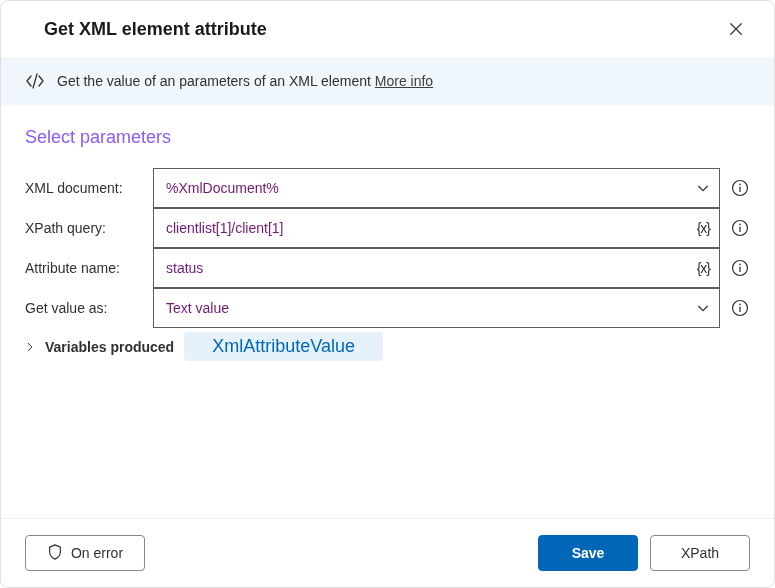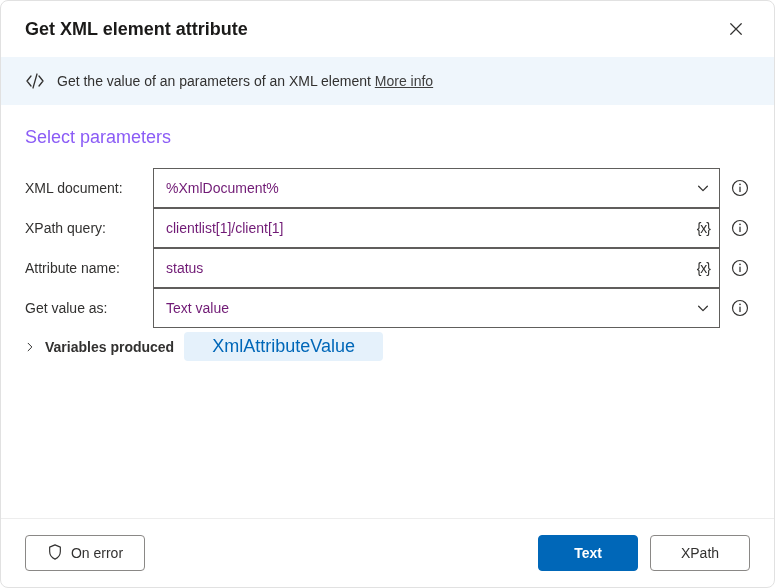--- a/index.html
+++ b/index.html
@@ -26,20 +26,21 @@
   .dialog-header {
     display: flex;
     align-items: center;
     justify-content: space-between;
     padding: 14px 24px 14px 24px;
   }
   .dialog-title {
     font-size: 18px;
     font-weight: 600;
     color: #1b1a19;
+    margin-left: 19px;
   }
   .close-btn {
     width: 28px;
     height: 28px;
     display: flex;
     align-items: center;
     justify-content: center;
     cursor: pointer;
     color: #323130;
   }
@@ -310,21 +311,21 @@
         <span class="shield-icon">
           <svg viewBox="0 0 16 18">
               <path d="M8 1 L14 3.5 V8.5 C14 12.5 11.5 15.5 8 17 C4.5 15.5 2 12.5 2 8.5 V3.5 Z" stroke="currentColor" stroke-width="1.3" fill="none" stroke-linejoin="round"></path>
             </svg>
         </span>
         <span>On error</span>
       </button>
     </div>
     <div class="footer-right">
       <button class="btn primary">
-        <span>Text</span>
+        <span>Save</span>
       </button>
       <button class="btn cancel">
         <span>XPath</span>
       </button>
     </div>
   </div>
 
 </div>
 
 </body></html>

